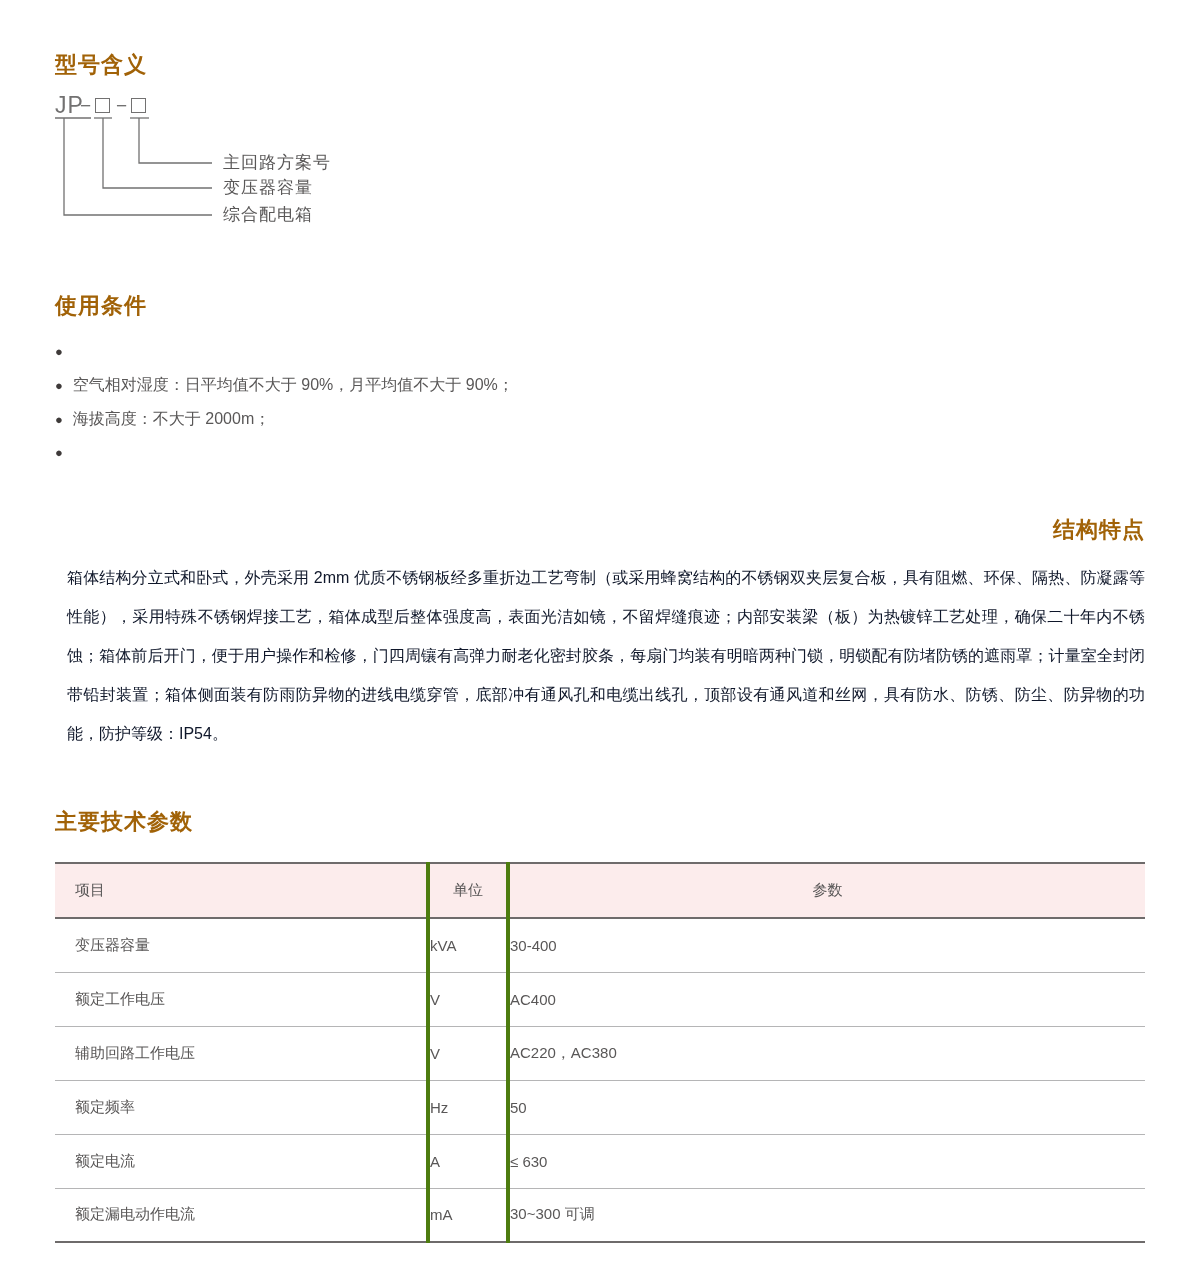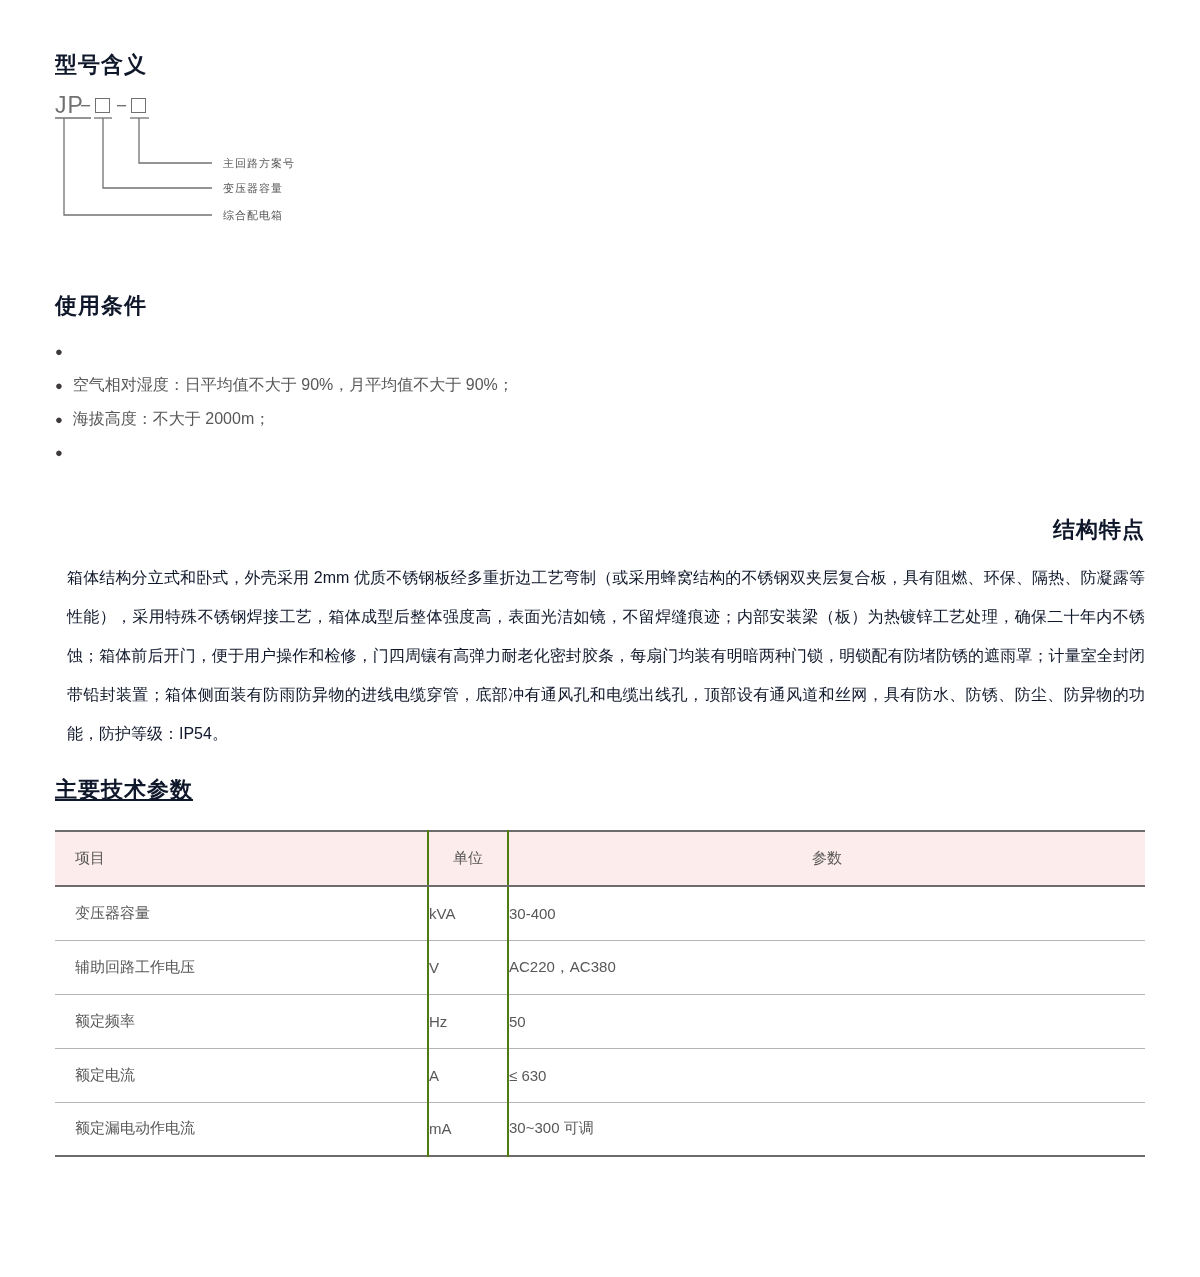--- a/index.html
+++ b/index.html
@@ -5,47 +5,47 @@
   * { margin: 0; padding: 0; box-sizing: border-box; }
   html, body { background: #ffffff; }
   body {
     width: 1200px; height: 1277px; overflow: hidden;
     font-family: "Liberation Sans", "DejaVu Sans", sans-serif;
     color: #595757;
   }
   .page { position: relative; width: 1200px; height: 1277px; padding: 0 55px; }
 
   h2.sec-heading {
-    color: #0f172a; font-size: 22px; font-weight: bold;
+    color: #a16207; font-size: 22px; font-weight: bold;
     line-height: 26px; letter-spacing: 1px;
   }
   #heading-model      { margin-top: 52px; }
   #heading-conditions { margin-top: 62px; }
   #heading-structure  { margin-top: 48px; text-align: right; }
-  #heading-params     { margin-top: 24px; text-decoration: underline; }
+  #heading-params     { margin-top: 56px; }
 
   
   .diagram { position: relative; margin-top: 18px; height: 135px; }
   .diagram .m-prefix {
     position: absolute; left: 0; top: 0;
     font-size: 23px; line-height: 19px; color: #727171; letter-spacing: 1px;
   }
   .diagram .m-dash { position: absolute; top: 0; font-size: 19px; line-height: 19px; color: #727171; }
   .diagram .d1 { left: 25px; }
   .diagram .d2 { left: 61px; }
   .diagram .m-box {
     position: absolute; top: 2px; width: 15px; height: 15px;
     border: 1.5px solid #727171; background: #fff;
   }
   .diagram .b1 { left: 40px; }
   .diagram .b2 { left: 76px; }
   .diagram svg { position: absolute; left: 0; top: 0; }
   .d-label {
     position: absolute; left: 168px;
-    font-size: 11px; line-height: 20px; color: #595757; letter-spacing: 1px;
+    font-size: 17px; line-height: 20px; color: #595757; letter-spacing: 1px;
   }
   .d-label.l1 { top: 57px; }
   .d-label.l2 { top: 82px; }
   .d-label.l3 { top: 109px; }
 
   
   .cond-list { list-style: none; margin-top: 16px; }
   .cond-list li {
     display: flex; align-items: baseline;
     font-size: 16px; line-height: 33px; color: #595757;
@@ -67,21 +67,21 @@
     font-size: 15px; color: #595757;
   }
   table.params thead th {
     height: 55px; background: #fcecec; font-weight: normal;
     border-bottom: 2px solid #6e6b6b; text-align: center;
   }
   table.params tbody td { height: 54px; text-align: left; }
   table.params th:first-child, table.params td:first-child {
     text-align: left; padding-left: 20px;
   }
-  table.params th + th, table.params td + td { border-left: 2px solid #4d7c0f; }
+  table.params th + th, table.params td + td { border-left: 4px solid #4d7c0f; }
   table.params tbody tr + tr td { border-top: 1px solid #b5b5b6; }
 </style>
 </head>
 <body>
 
 <div class="page">
 
   <h2 class="sec-heading" id="heading-model">型号含义</h2>
 
   <div class="diagram">
@@ -143,20 +143,25 @@
           <th>参数</th>
         </tr>
     </thead>
     <tbody>
         <tr>
           <td>变压器容量</td>
           <td>kVA</td>
           <td>30-400</td>
         </tr>
         <tr>
+          <td>额定工作电压</td>
+          <td>V</td>
+          <td>AC400</td>
+        </tr>
+        <tr>
           <td>辅助回路工作电压</td>
           <td>V</td>
           <td>AC220，AC380</td>
         </tr>
         <tr>
           <td>额定频率</td>
           <td>Hz</td>
           <td>50</td>
         </tr>
         <tr>

